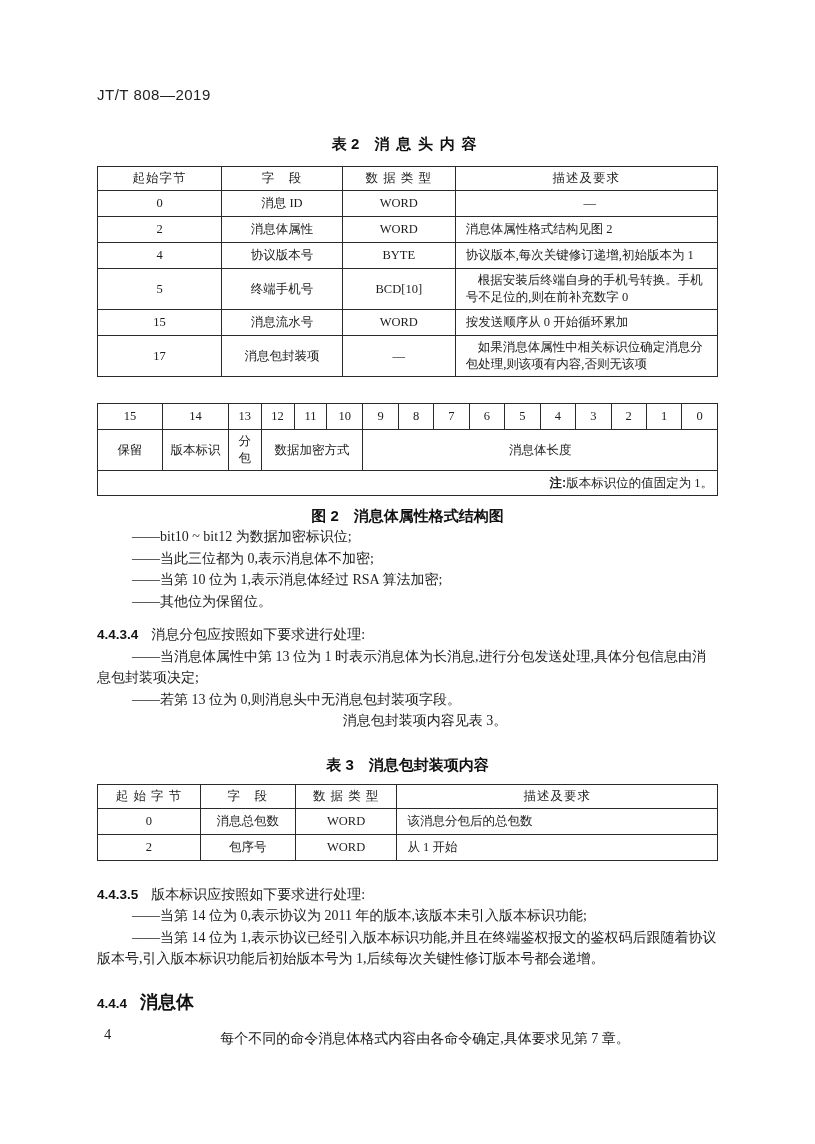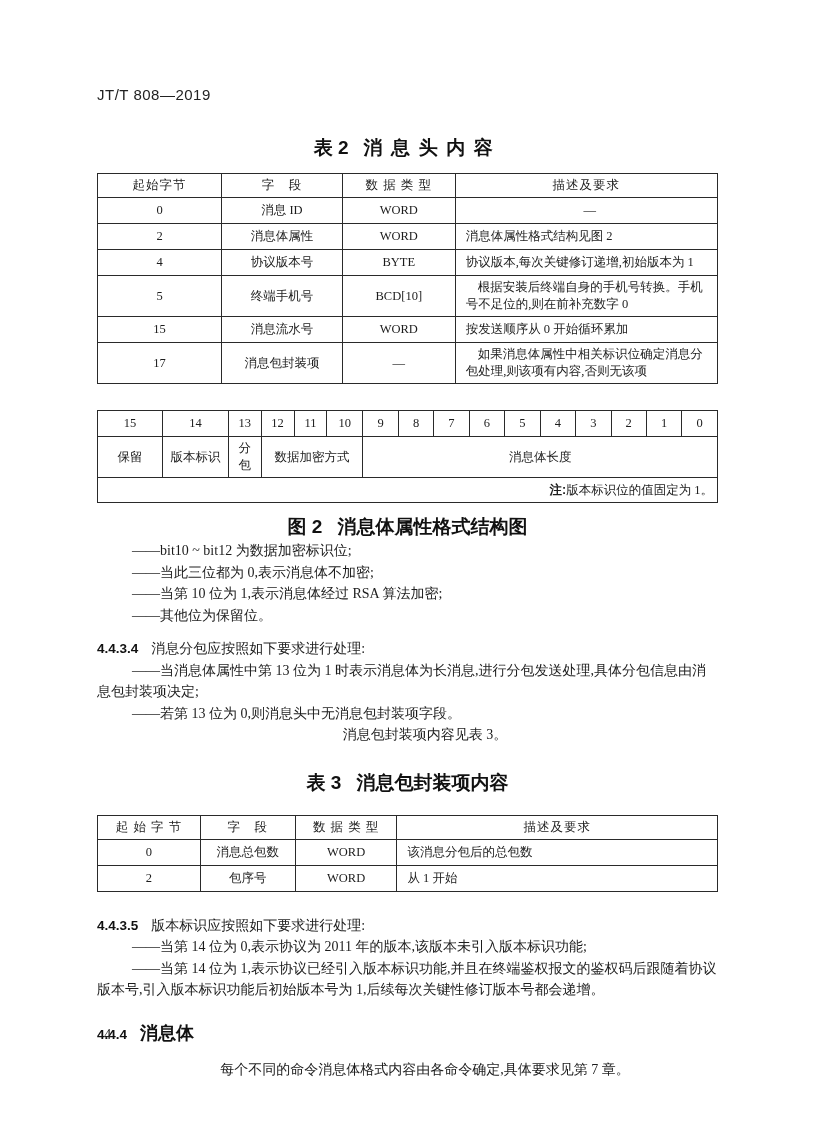--- a/index.html
+++ b/index.html
@@ -18,35 +18,35 @@
     margin-top: 86px;
     font-family: "Liberation Sans", "DejaVu Sans", sans-serif;
     font-size: 15px; letter-spacing: 0.5px;
     color: #222;
   }
 
   
   .tcaption {
     margin: 0; text-align: center;
     font-family: "Liberation Sans", "DejaVu Sans", sans-serif;
-    font-weight: bold; font-size: 19px; color: #111;
+    font-weight: bold; font-size: 15px; color: #111;
   }
   .cap-label { margin-right: 15px; }
   .cap-wide { letter-spacing: 0.45em; }
   .cap-t2 { margin-top: 32px; }
   .cap-f2 { margin-top: 11px; }
   .cap-t3 { margin-top: 24px; }
 
   
   table {
     width: 100%; border-collapse: collapse; table-layout: fixed;
     font-size: 12.5px; line-height: 17px; color: #1c1c1c;
   }
   .t2 { margin-top: 12px; }
-  .t3 { margin-top: 19px; }
+  .t3 { margin-top: 9px; }
   .bitt { margin-top: 26px; }
   td, th {
     border: 1px solid #2a2a2a;
     padding: 3px 4px;
     text-align: center; vertical-align: middle;
     font-weight: normal;
   }
   table { border: 1.5px solid #222; padding-left: 33px; }
   th { height: 23px; letter-spacing: 1px; }
   td { height: 26px; }

